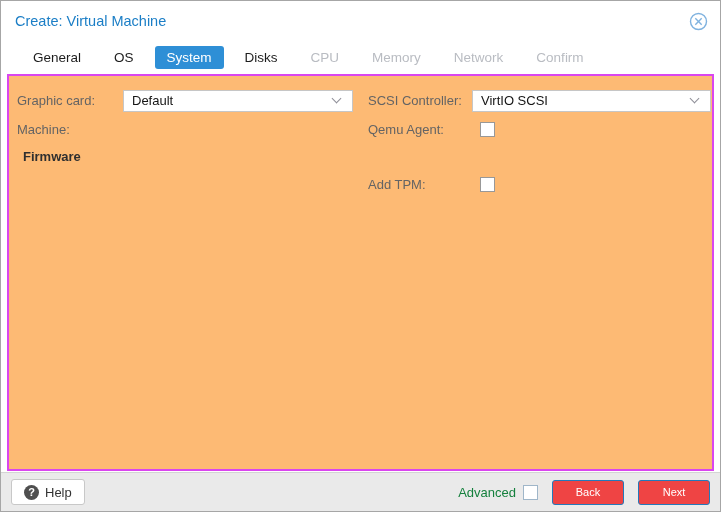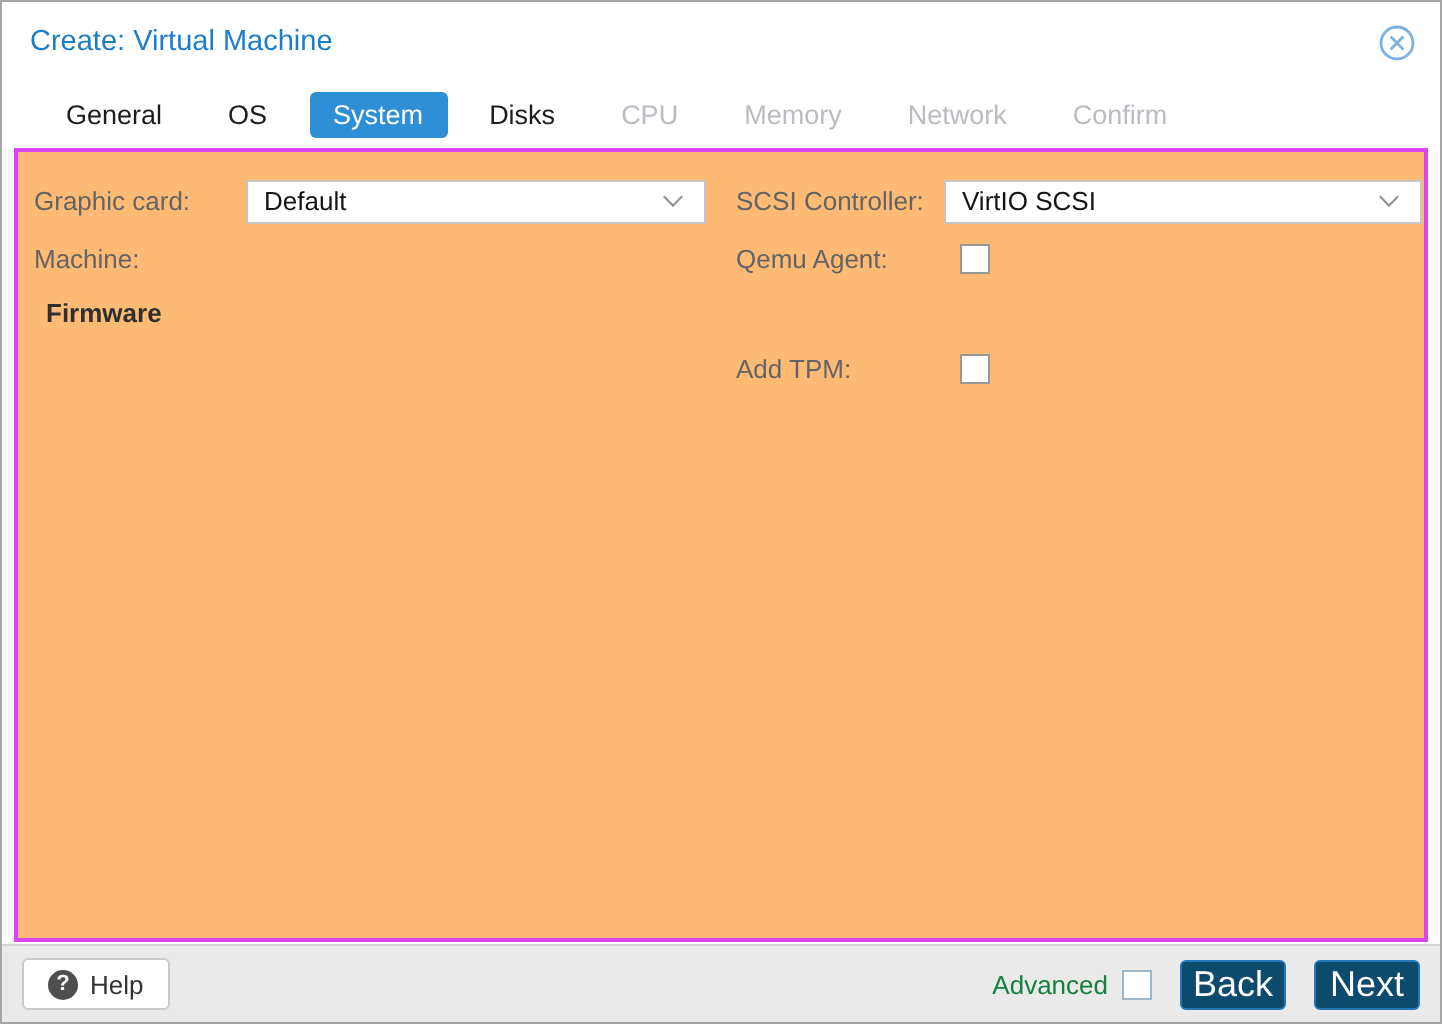--- a/index.html
+++ b/index.html
@@ -88,23 +88,23 @@
   }
   .help-icon {
     width:15px; height:15px; border-radius:50%;
     background:#4f4f4f; color:#fff;
     font-size:11px; font-weight:bold; line-height:15px; text-align:center;
   }
   .spacer { flex:1; }
   .adv-label { font-size:13px; color:#15803d; margin-right:7px; }
   .footer .checkbox { border-color:#9fb6c9; }
   .btn {
-    width:53px; height:25px; margin-left:14px;
-    background:#0c4a6e; border:1px solid #2379ba; border-radius:3px;
-    color:#fff; font-size:18px; cursor:pointer;
+    width:72px; height:25px; margin-left:14px;
+    background:#ef4444; border:1px solid #2379ba; border-radius:3px;
+    color:#fff; font-size:11px; cursor:pointer;
     display:flex; align-items:center; justify-content:center;
   }
 </style>
 </head>
 <body>
 
 <div class="dialog">
 
   <div class="titlebar">
     <span class="title">Create: Virtual Machine</span>

